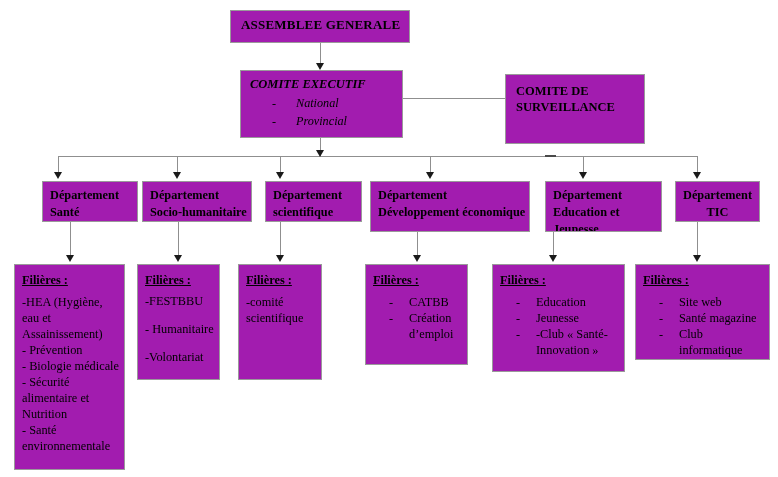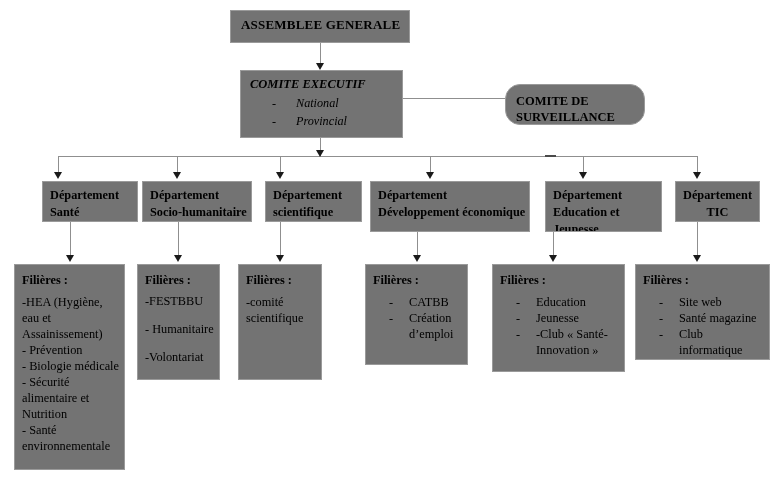--- a/index.html
+++ b/index.html
@@ -13,21 +13,21 @@
     height: 477px;
     background: #ffffff;
     font-family: "Liberation Serif", "DejaVu Serif", serif;
     color: #000000;
     overflow: hidden;
   }
   .box {
     position: absolute;
     box-sizing: border-box;
     border: 1px solid #9a9a9a;
-    background: #737373;
+    background: #a21caf;
     overflow: hidden;
   }
   .box-title {
     font-weight: bold;
     font-size: 12.5px;
     line-height: 16px;
     white-space: pre-line;
   }
   .top-box {
     padding: 6px 0 0 10px;
@@ -44,20 +44,21 @@
     font-size: 12.3px;
     line-height: 17px;
   }
   .fil-box {
     padding: 5px 0 0 7px;
   }
   .fil-head {
     font-weight: bold;
     font-size: 12.3px;
     line-height: 15px;
+    text-decoration: underline;
     display: inline-block;
     margin-bottom: 6px;
   }
   .fil-lines {
     font-size: 12.3px;
     line-height: 16px;
     white-space: pre-line;
     padding-right: 4px;
   }
   .dash-list {
@@ -137,21 +138,21 @@
       <div class="box-title">COMITE EXECUTIF</div>
       <ul class="sub-list">
         <li>National</li>
         <li>Provincial</li>
       </ul>
     </div>
   </div>
 
   <div class="hline" style="left:403px; top:98px; width:102px;"></div>
 
-  <div class="box" style="left:505px; top:84px; width:140px; height:41px;border-radius:15px;">
+  <div class="box" style="left:505px; top:74px; width:140px; height:70px;">
     <div style="padding:8px 0 0 10px;">
       <div class="box-title">COMITE DE
 SURVEILLANCE</div>
     </div>
   </div>
 
   <div class="vline" style="left:320px; top:138px; height:18px;"></div>
   <div class="hline" style="left:58px; top:156px; width:640px;"></div>
   <div class="bar-artifact" style="left:545px; top:155px; width:11px;"></div>
   <div class="arrow" style="left:316px; top:150px;"></div>

